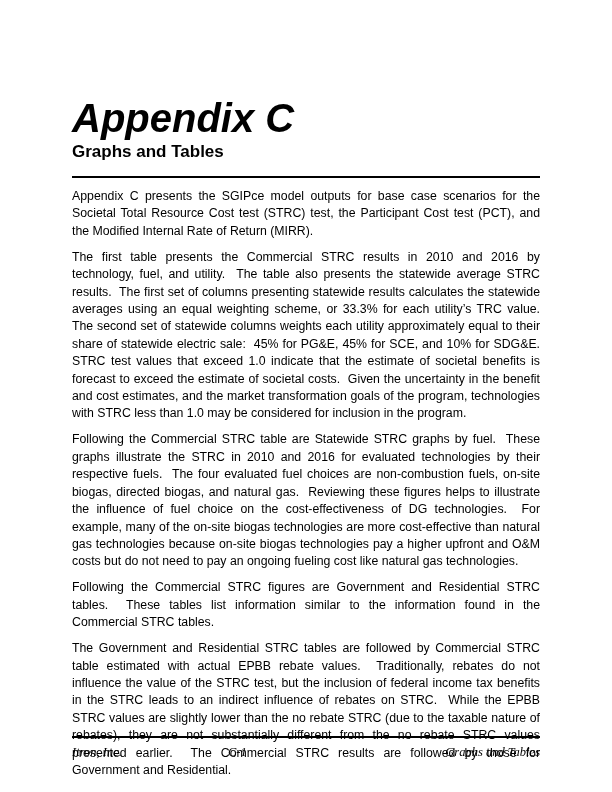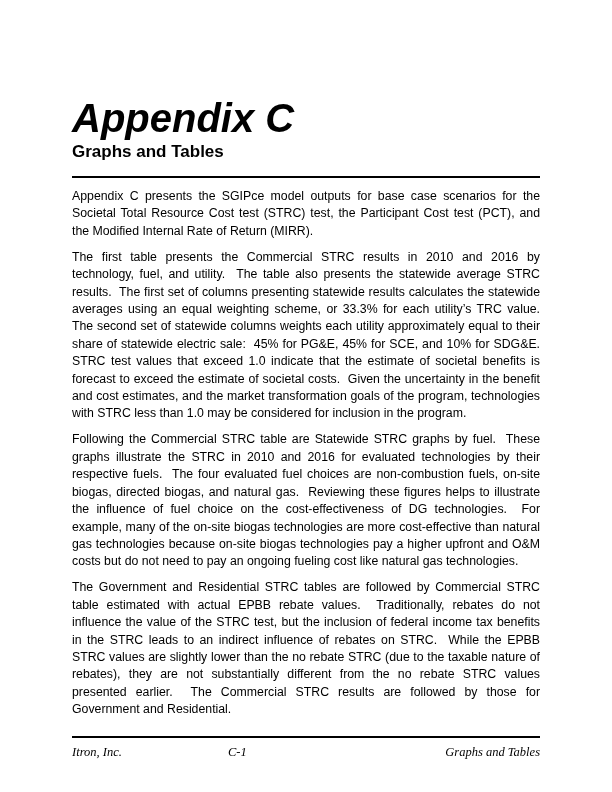--- a/index.html
+++ b/index.html
@@ -86,20 +86,21 @@
   <h1 class="doc-title">Appendix C</h1>
 
   <h2 class="doc-subtitle">Graphs and Tables</h2>
 
   <div class="rule rule-top"></div>
 
   <div class="body-text">
     <p>Appendix C presents the SGIPce model outputs for base case scenarios for the Societal Total Resource Cost test (STRC) test, the Participant Cost test (PCT), and the Modified Internal Rate of Return (MIRR).</p>
     <p>The first table presents the Commercial STRC results in 2010 and 2016 by technology, fuel, and utility.  The table also presents the statewide average STRC results.  The first set of columns presenting statewide results calculates the statewide averages using an equal weighting scheme, or 33.3% for each utility’s TRC value.  The second set of statewide columns weights each utility approximately equal to their share of statewide electric sale:  45% for PG&amp;E, 45% for SCE, and 10% for SDG&amp;E.  STRC test values that exceed 1.0 indicate that the estimate of societal benefits is forecast to exceed the estimate of societal costs.  Given the uncertainty in the benefit and cost estimates, and the market transformation goals of the program, technologies with STRC less than 1.0 may be considered for inclusion in the program.</p>
     <p>Following the Commercial STRC table are Statewide STRC graphs by fuel.  These graphs illustrate the STRC in 2010 and 2016 for evaluated technologies by their respective fuels.  The four evaluated fuel choices are non-combustion fuels, on-site biogas, directed biogas, and natural gas.  Reviewing these figures helps to illustrate the influence of fuel choice on the cost-effectiveness of DG technologies.  For example, many of the on-site biogas technologies are more cost-effective than natural gas technologies because on-site biogas technologies pay a higher upfront and O&amp;M costs but do not need to pay an ongoing fueling cost like natural gas technologies.</p>
+    <p>Following the Commercial STRC figures are Government and Residential STRC tables.  These tables list information similar to the information found in the Commercial STRC tables.</p>
     <p>The Government and Residential STRC tables are followed by Commercial STRC table estimated with actual EPBB rebate values.  Traditionally, rebates do not influence the value of the STRC test, but the inclusion of federal income tax benefits in the STRC leads to an indirect influence of rebates on STRC.  While the EPBB STRC values are slightly lower than the no rebate STRC (due to the taxable nature of rebates), they are not substantially different from the no rebate STRC values presented earlier.  The Commercial STRC results are followed by those for Government and Residential.</p>
   </div>
 
   <div class="rule rule-bottom"></div>
 
   <div class="footer">
     <span class="cell left">Itron, Inc.</span>
     <span class="cell center">C-1</span>
     <span class="cell right">Graphs and Tables</span>
   </div>

